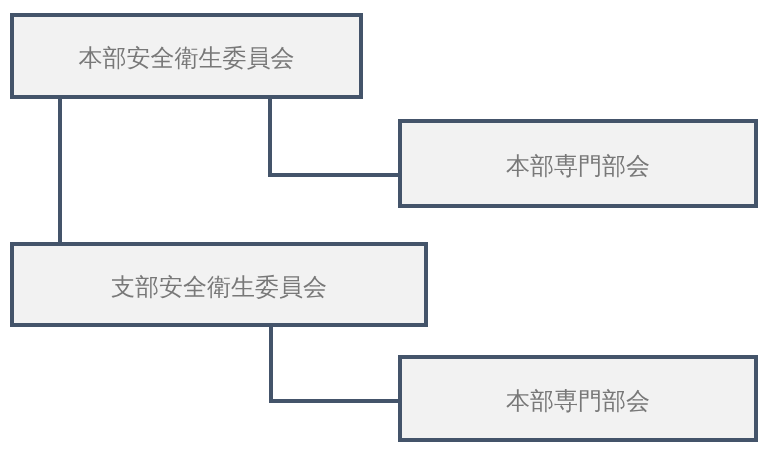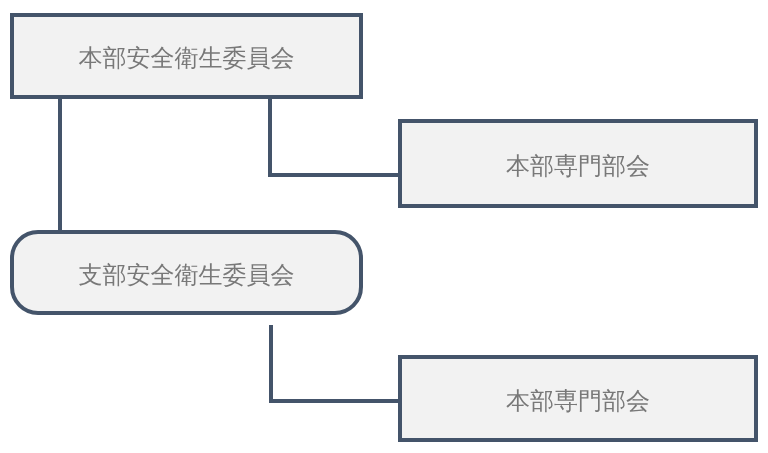--- a/index.html
+++ b/index.html
@@ -34,21 +34,21 @@
     padding-top: 4px;
   }
   .edge {
     position: absolute;
     background: var(--connector, #44546a);
     z-index: 1;
   }
   
   #node-hq-committee      { left: 10px;  top: 13px;  width: 353px; height: 86px; }
   #node-hq-subcommittee   { left: 398px; top: 119px; width: 360px; height: 89px; }
-  #node-branch-committee  { left: 10px;  top: 230px; width: 353px; height: 85px; border-radius: 28px; }
+  #node-branch-committee  { left: 10px;  top: 242px; width: 418px; height: 85px; }
   #node-branch-subcommittee { left: 398px; top: 355px; width: 360px; height: 87px; }
   
   #edge-hq-to-branch      { left: 58px;  top: 97px;  width: 4px;   height: 147px; }
   #edge-hq-sub-vert       { left: 268px; top: 97px;  width: 4px;   height: 80px;  }
   #edge-hq-sub-horiz      { left: 268px; top: 173px; width: 130px; height: 4px;   }
   #edge-branch-sub-vert   { left: 269px; top: 325px; width: 4px;   height: 78px;  }
   #edge-branch-sub-horiz  { left: 269px; top: 399px; width: 129px; height: 4px;   }
 </style>
 </head>
 <body>

